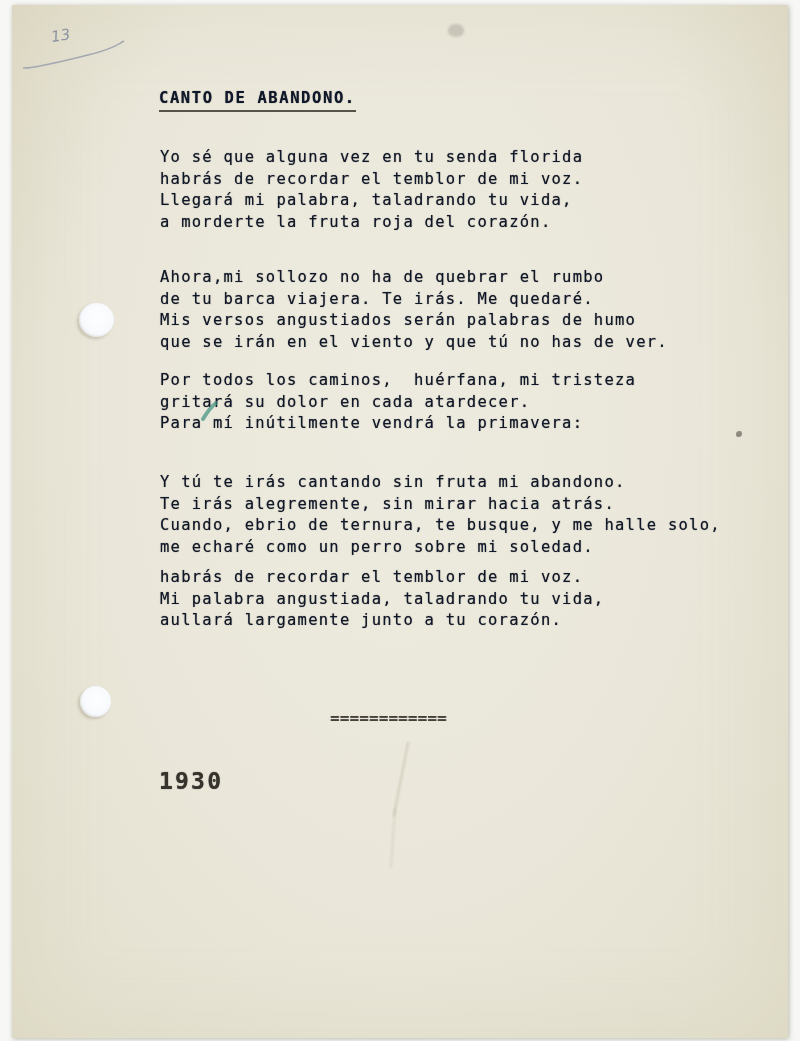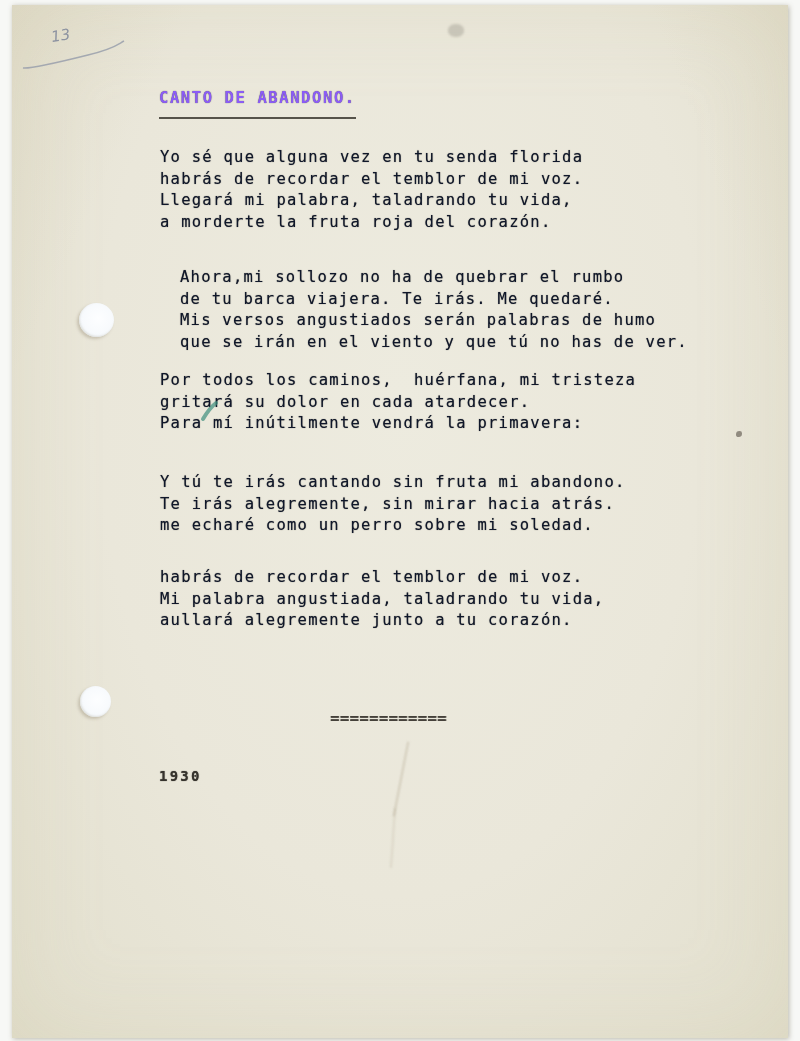--- a/index.html
+++ b/index.html
@@ -15,35 +15,35 @@
       linear-gradient(250deg, rgba(205,196,168,0.18), rgba(0,0,0,0) 12%),
       radial-gradient(ellipse at 50% 38%, #edebdf 0%, #eae7da 55%, #e2dfcd 100%);
     box-shadow: 1px 1px 5px rgba(110,105,85,0.45), inset 0 0 90px rgba(200,190,155,0.22);
   }
   .line {
     white-space:pre;
     font-size:15.5px; line-height:21.7px; letter-spacing:1.25px;
     color:#0f172a; text-shadow:0 0 1px rgba(65,61,54,0.8);
   }
   .stanza { position:absolute; left:160px; }
-  .s1 { top:147px; } .s2 { top:267px;margin-left:20px; } .s3 { top:370px; } .s4 { top:472px; } .s5 { top:567px; }
+  .s1 { top:147px; } .s2 { top:267px; } .s3 { top:370px; } .s4 { top:472px; } .s5 { top:567px; }
   .title-wrap { position:absolute; left:159px; top:88px; }
   .title {
     display:inline-block; font-weight:bold; font-size:15.5px; letter-spacing:1.6px;
-    color:#8b5cf6; text-shadow:0 0 1px rgba(59,56,51,0.9);
-    border-bottom:2.5px solid rgba(70,66,58,0.9); padding-bottom:10px;
+    color:#0f172a; text-shadow:0 0 1px rgba(59,56,51,0.9);
+    border-bottom:2.5px solid rgba(70,66,58,0.9); padding-bottom:3px;
   }
   .divider {
     position:absolute; left:330px; top:709px;
     font-size:15.5px; font-weight:bold; letter-spacing:0.4px;
     color:#45413a; text-shadow:0.6px 0 0 rgba(69,65,58,0.7);
   }
   .year {
     position:absolute; left:159px; top:768px;
-    font-size:14px; font-weight:bold; letter-spacing:2.2px;
+    font-size:23px; font-weight:bold; letter-spacing:2.2px;
     color:#36332d; text-shadow:0 0 1px rgba(54,51,45,0.85);
   }
   .hole {
     position:absolute; border-radius:50%;
     background:radial-gradient(circle at 55% 45%, #fdfeff 0%, #f6f9fc 70%, #eef2f4 100%);
     box-shadow: -2px 2px 3px rgba(140,130,105,0.35), inset 1px -1px 2px rgba(180,180,170,0.35);
   }
   .hole-top { left:79px; top:303px; width:35px; height:34px; }
   .hole-bottom { left:80px; top:686px; width:31px; height:31px; }
   .pencil-number { position:absolute; left:18px; top:12px; }
@@ -106,27 +106,28 @@
     <div class="line">Para mí inútilmente vendrá la primavera:</div>
   </div>
 
   <svg class="green-mark" width="22" height="24">
     <path d="M4,20 C7,15 13,7 17,4" stroke="#3e8e7d" stroke-width="4" fill="none" opacity="0.7" stroke-linecap="round"></path>
   </svg>
 
   <div class="stanza s4">
     <div class="line">Y tú te irás cantando sin fruta mi abandono.</div>
     <div class="line">Te irás alegremente, sin mirar hacia atrás.</div>
+    <div class="line">Cuando, ebrio de ternura, te busque, y me halle solo,</div>
     <div class="line">me echaré como un perro sobre mi soledad.</div>
   </div>
 
   <div class="stanza s5">
     <div class="line">habrás de recordar el temblor de mi voz.</div>
     <div class="line">Mi palabra angustiada, taladrando tu vida,</div>
-    <div class="line">aullará alegremente junto a tu corazón.</div>
+    <div class="line">aullará largamente junto a tu corazón.</div>
   </div>
 
   <div class="divider">============</div>
 
   <div class="crease"></div>
   <div class="crease2"></div>
 
   <div class="year">1930</div>
 
   <div class="speck"></div>

